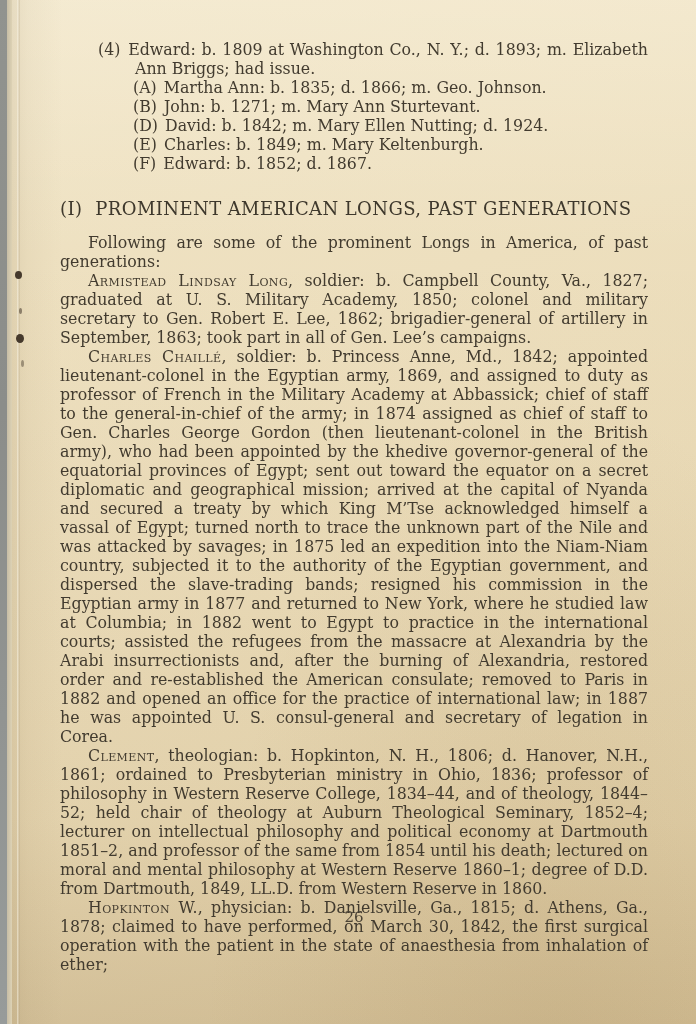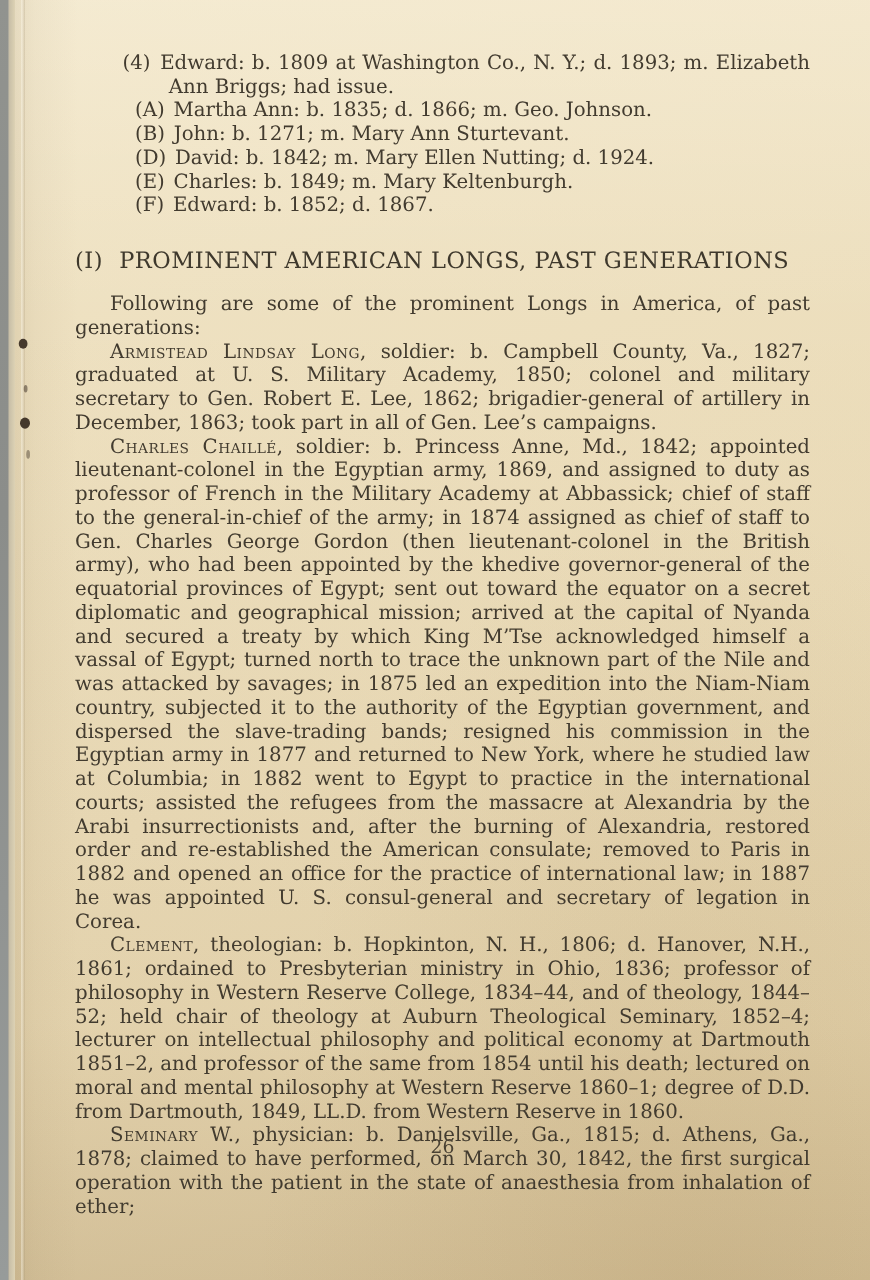--- a/index.html
+++ b/index.html
@@ -47,21 +47,21 @@
     line-height: 19px;
   }
 
   
   .genealogy { margin-left: 38px; }
   .gen-parent {
     margin: 0;
     padding-left: 37px; text-indent: -37px;
     text-align: justify;
   }
-  .gen-children { margin-left: 10px; }
+  .gen-children { margin-left: 35px; }
   .gen-child { margin: 0; white-space: nowrap; }
   .gen-label { padding-right: 2px; }
 
   
   .heading {
     margin: 26px 0 15px 0;
     font-size: 18px;
     font-weight: normal;
     text-align: left;
     letter-spacing: 0.4px;
@@ -112,24 +112,24 @@
         <p class="gen-child"><span class="gen-label">(D)</span> <span>David: b. 1842; m. Mary Ellen Nutting; d. 1924.</span></p>
         <p class="gen-child"><span class="gen-label">(E)</span> <span>Charles: b. 1849; m. Mary Keltenburgh.</span></p>
         <p class="gen-child"><span class="gen-label">(F)</span> <span>Edward: b. 1852; d. 1867.</span></p>
       </div>
     </div>
 
     <h1 class="heading"><span>(I)</span><span class="heading-title">PROMINENT AMERICAN LONGS, PAST GENERATIONS</span></h1>
 
     <p class="body-para">Following are some of the prominent Longs in America, of past generations:</p>
 
-    <p class="body-para"><span class="entry-name">Armistead Lindsay Long</span><span>, soldier: b. Campbell County, Va., 1827; graduated at U. S. Military Academy, 1850; colonel and military secretary to Gen. Robert E. Lee, 1862; brigadier-general of artillery in December, 1863; took part in all of Gen. Lee’s campaigns.</span></p>
+    <p class="body-para"><span class="entry-name">Armistead Lindsay Long</span><span>, soldier: b. Campbell County, Va., 1827; graduated at U. S. Military Academy, 1850; colonel and military secretary to Gen. Robert E. Lee, 1862; brigadier-general of artillery in September, 1863; took part in all of Gen. Lee’s campaigns.</span></p>
 
     <p class="body-para"><span class="entry-name">Charles Chaillé</span><span>, soldier: b. Princess Anne, Md., 1842; appointed lieutenant-colonel in the Egyptian army, 1869, and assigned to duty as professor of French in the Military Academy at Abbassick; chief of staff to the general-in-chief of the army; in 1874 assigned as chief of staff to Gen. Charles George Gordon (then lieutenant-colonel in the British army), who had been appointed by the khedive governor-general of the equatorial provinces of Egypt; sent out toward the equator on a secret diplomatic and geographical mission; arrived at the capital of Nyanda and secured a treaty by which King M’Tse acknowledged himself a vassal of Egypt; turned north to trace the unknown part of the Nile and was attacked by savages; in 1875 led an expedition into the Niam-Niam country, subjected it to the authority of the Egyptian government, and dispersed the slave-trading bands; resigned his commission in the Egyptian army in 1877 and returned to New York, where he studied law at Columbia; in 1882 went to Egypt to practice in the international courts; assisted the refugees from the massacre at Alexandria by the Arabi insurrectionists and, after the burning of Alexandria, restored order and re-established the American consulate; removed to Paris in 1882 and opened an office for the practice of international law; in 1887 he was appointed U. S. consul-general and secretary of legation in Corea.</span></p>
 
     <p class="body-para"><span class="entry-name">Clement</span><span>, theologian: b. Hopkinton, N. H., 1806; d. Hanover, N.H., 1861; ordained to Presbyterian ministry in Ohio, 1836; professor of philosophy in Western Reserve College, 1834–44, and of theology, 1844–52; held chair of theology at Auburn Theological Seminary, 1852–4; lecturer on intellectual philosophy and political economy at Dartmouth 1851–2, and professor of the same from 1854 until his death; lectured on moral and mental philosophy at Western Reserve 1860–1; degree of D.D. from Dartmouth, 1849, LL.D. from Western Reserve in 1860.</span></p>
 
-    <p class="body-para"><span class="entry-name">Seminary W.</span><span>, physician: b. Danielsville, Ga., 1815; d. Athens, Ga., 1878; claimed to have performed, on March 30, 1842, the first surgical operation with the patient in the state of anaesthesia from inhalation of ether;</span></p>
+    <p class="body-para"><span class="entry-name">Hopkinton W.</span><span>, physician: b. Danielsville, Ga., 1815; d. Athens, Ga., 1878; claimed to have performed, on March 30, 1842, the first surgical operation with the patient in the state of anaesthesia from inhalation of ether;</span></p>
 
   </div>
 
   <div class="page-number">26</div>
 </div>
 
 </body></html>

